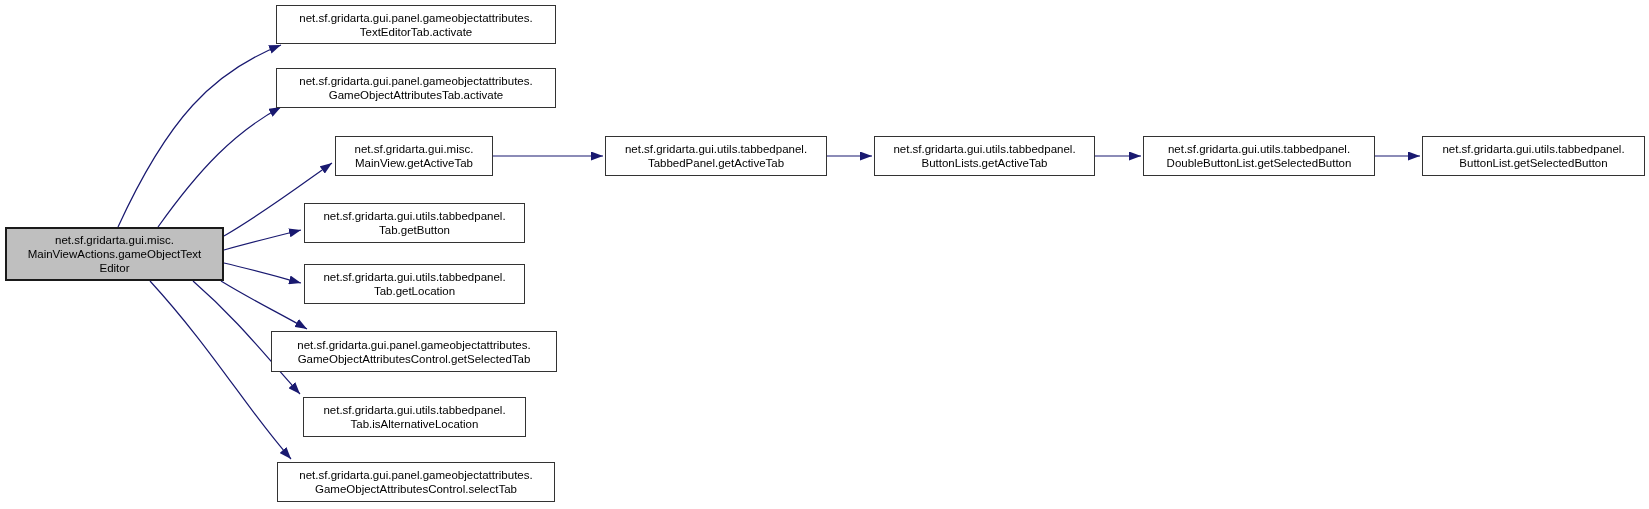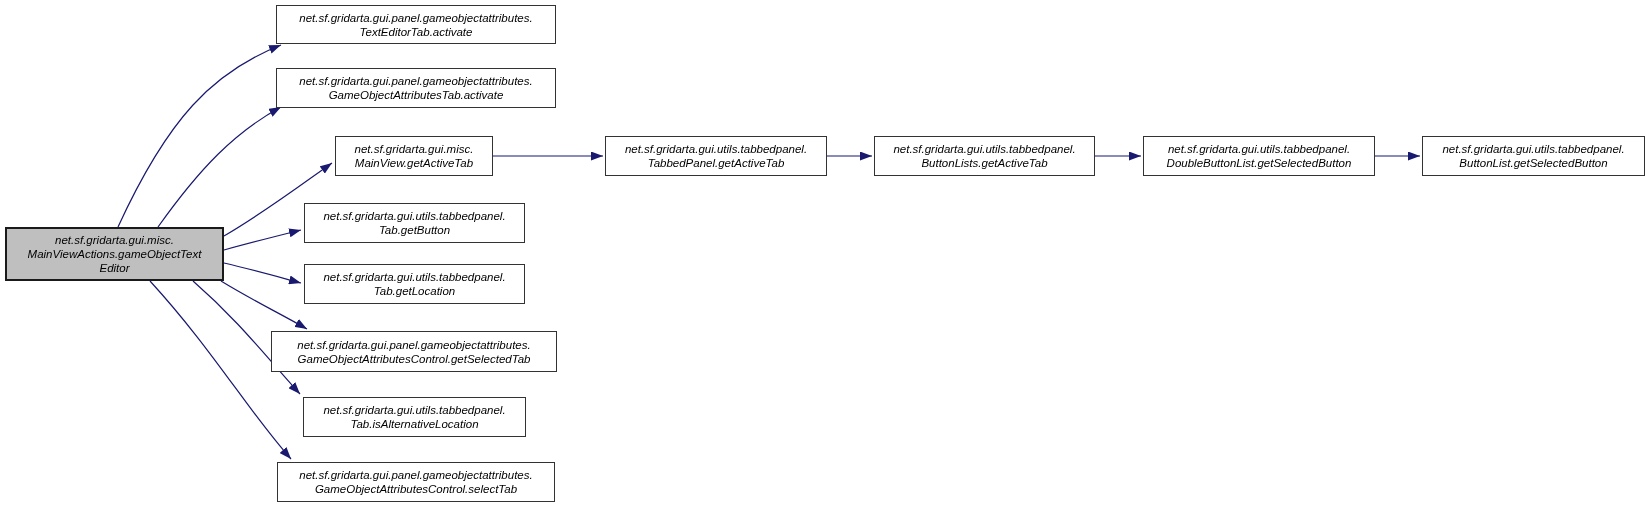--- a/index.html
+++ b/index.html
@@ -23,21 +23,20 @@
     border: 1px solid #333333;
     display: flex;
     align-items: center;
     justify-content: center;
     text-align: center;
     white-space: pre-line;
     font-size: 11.5px;
     line-height: 14px;
     color: #000000;
     cursor: pointer;
-    font-style: italic;
   }
   .node.root {
     background: #bfbfbf;
     border: 2px solid #1a1a1a;
   }
   .edge {
     fill: none;
     stroke: #191970;
     stroke-width: 1.2;
   }

